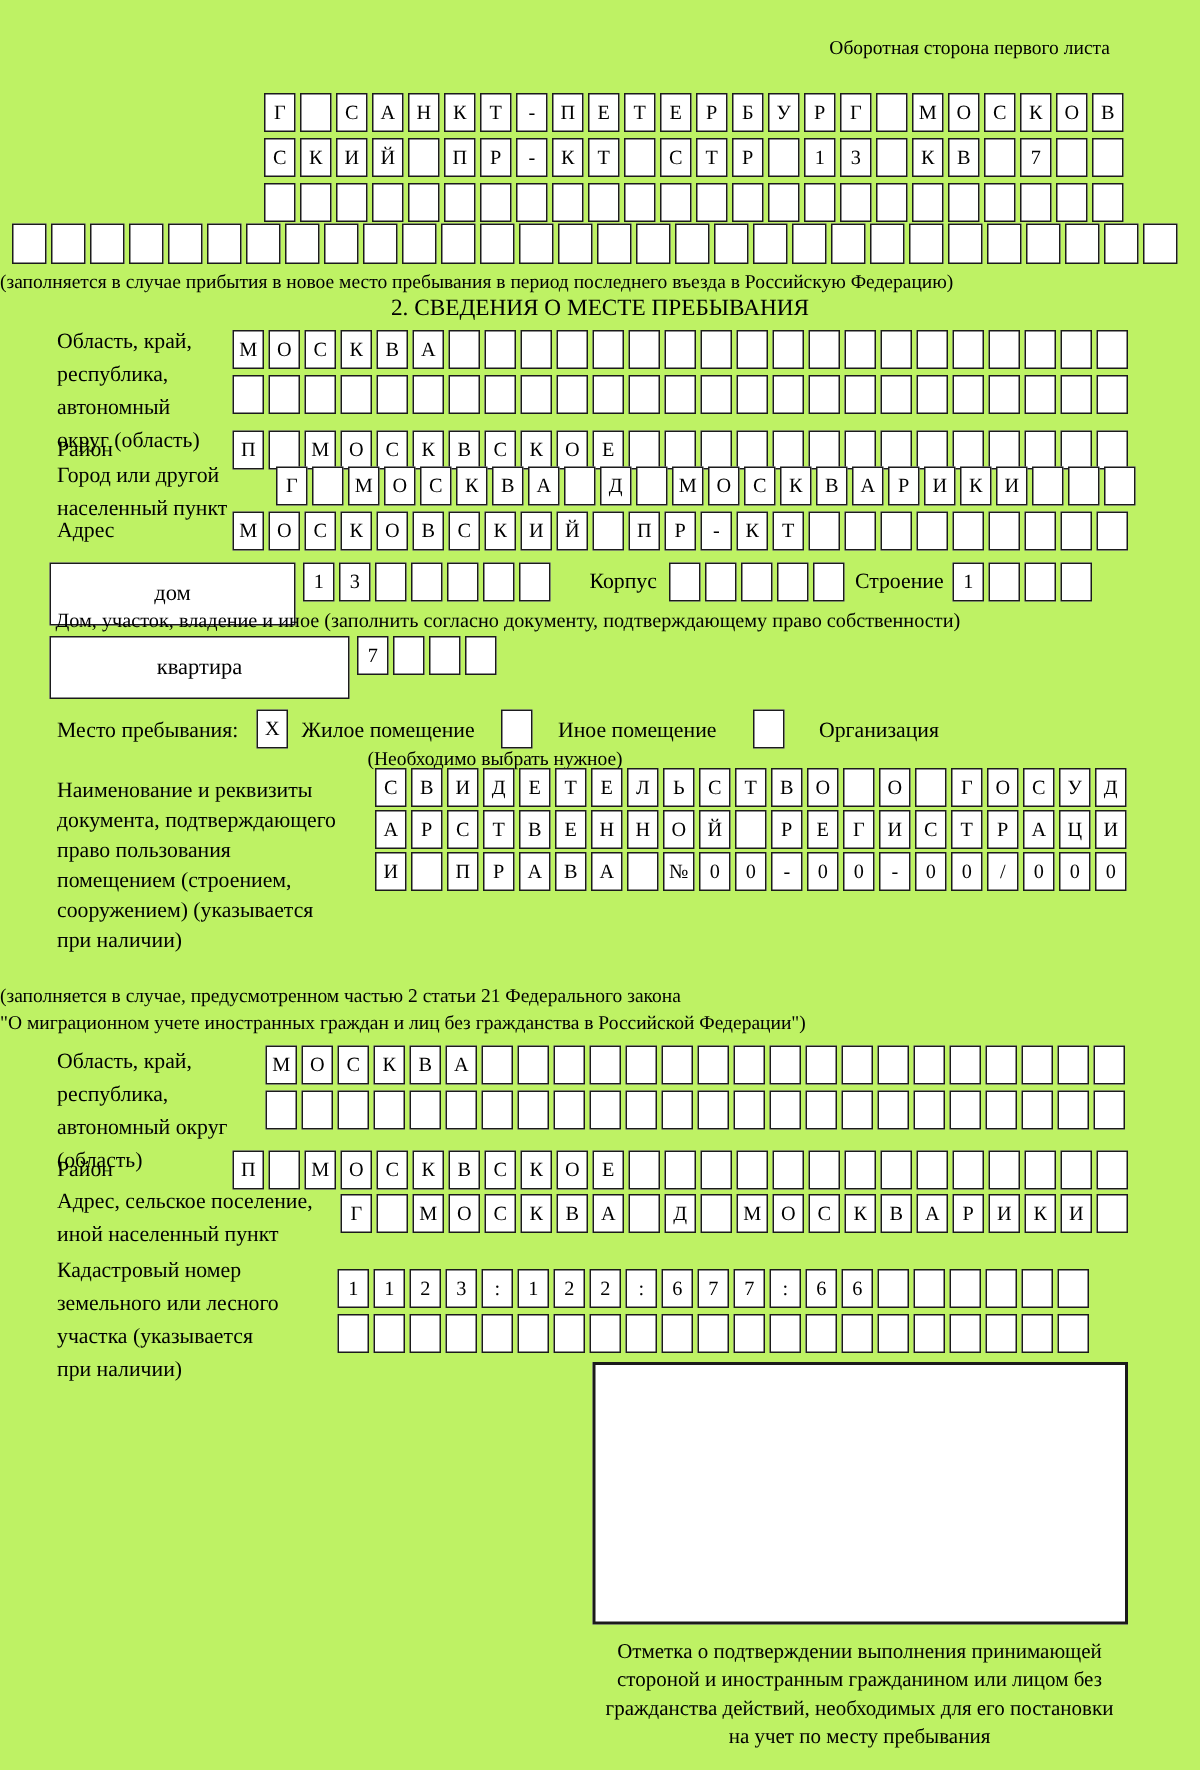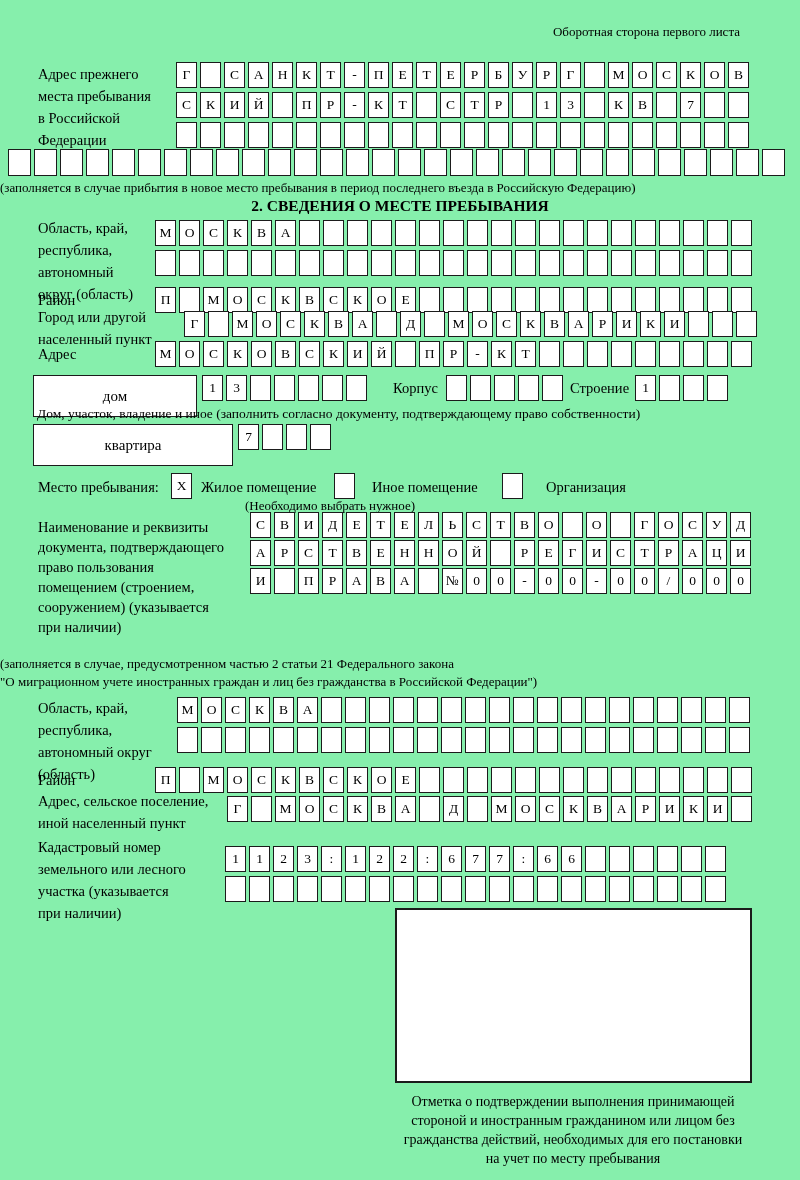--- a/index.html
+++ b/index.html
@@ -1,46 +1,40 @@
 <!DOCTYPE html>
 <html><head>
 <meta charset="utf-8">
 <style>
   *{box-sizing:border-box;margin:0;padding:0}
   html,body{background:#ffffff}
   body{width:800px;height:1180px;font-family:"Liberation Serif",serif;color:#000}
-  #form{position:relative;width:800px;height:1180px;background:#86efac;overflow:hidden}
+  #form{position:relative;width:800px;height:1180px;background:#bef264;overflow:hidden}
   .abs{position:absolute}
   .cells{display:flex;gap:3px}
   .cell{flex:none;width:21px;height:26px;border:1.7px solid #1b1b1b;background:#fff;
         display:flex;align-items:center;justify-content:center;font-size:13.5px;line-height:1}
   .cells.big .cell{width:23px;height:27px}
   .label{font-size:14.5px;line-height:22px;white-space:nowrap}
   .label6{font-size:14.5px;line-height:20px;white-space:nowrap}
   .note{font-size:13px;white-space:nowrap}
   .center{text-align:left;white-space:normal}
-  .hdr{font-weight:bold;font-size:15.5px;text-align:center;width:800px}
+  .hdr{font-weight:normal;font-size:15.5px;text-align:center;width:800px}
   .widebox{border:1.7px solid #1b1b1b;height:42px;display:flex;align-items:center;justify-content:center;
            font-size:15px;background:#fff}
   .stampbox{border:2px solid #1b1b1b;background:#fff}
   .stampnote{font-size:14px;line-height:19px;text-align:center}
 </style>
 </head>
 <body>
 
 <div id="form">
 
   <div class="abs note" style="left:0;top:24px;width:740px;text-align:right">Оборотная сторона первого листа</div>
 
-  <div class="abs label" style="left:38px;top:63px">
-      <div>Адрес прежнего</div>
-      <div>места пребывания</div>
-      <div>в Российской</div>
-      <div>Федерации</div>
-    </div>
   <div class="abs cells" style="left:176px;top:62px">
       <span class="cell">Г</span>
       <span class="cell"></span>
       <span class="cell">С</span>
       <span class="cell">А</span>
       <span class="cell">Н</span>
       <span class="cell">К</span>
       <span class="cell">Т</span>
       <span class="cell">-</span>
       <span class="cell">П</span>

